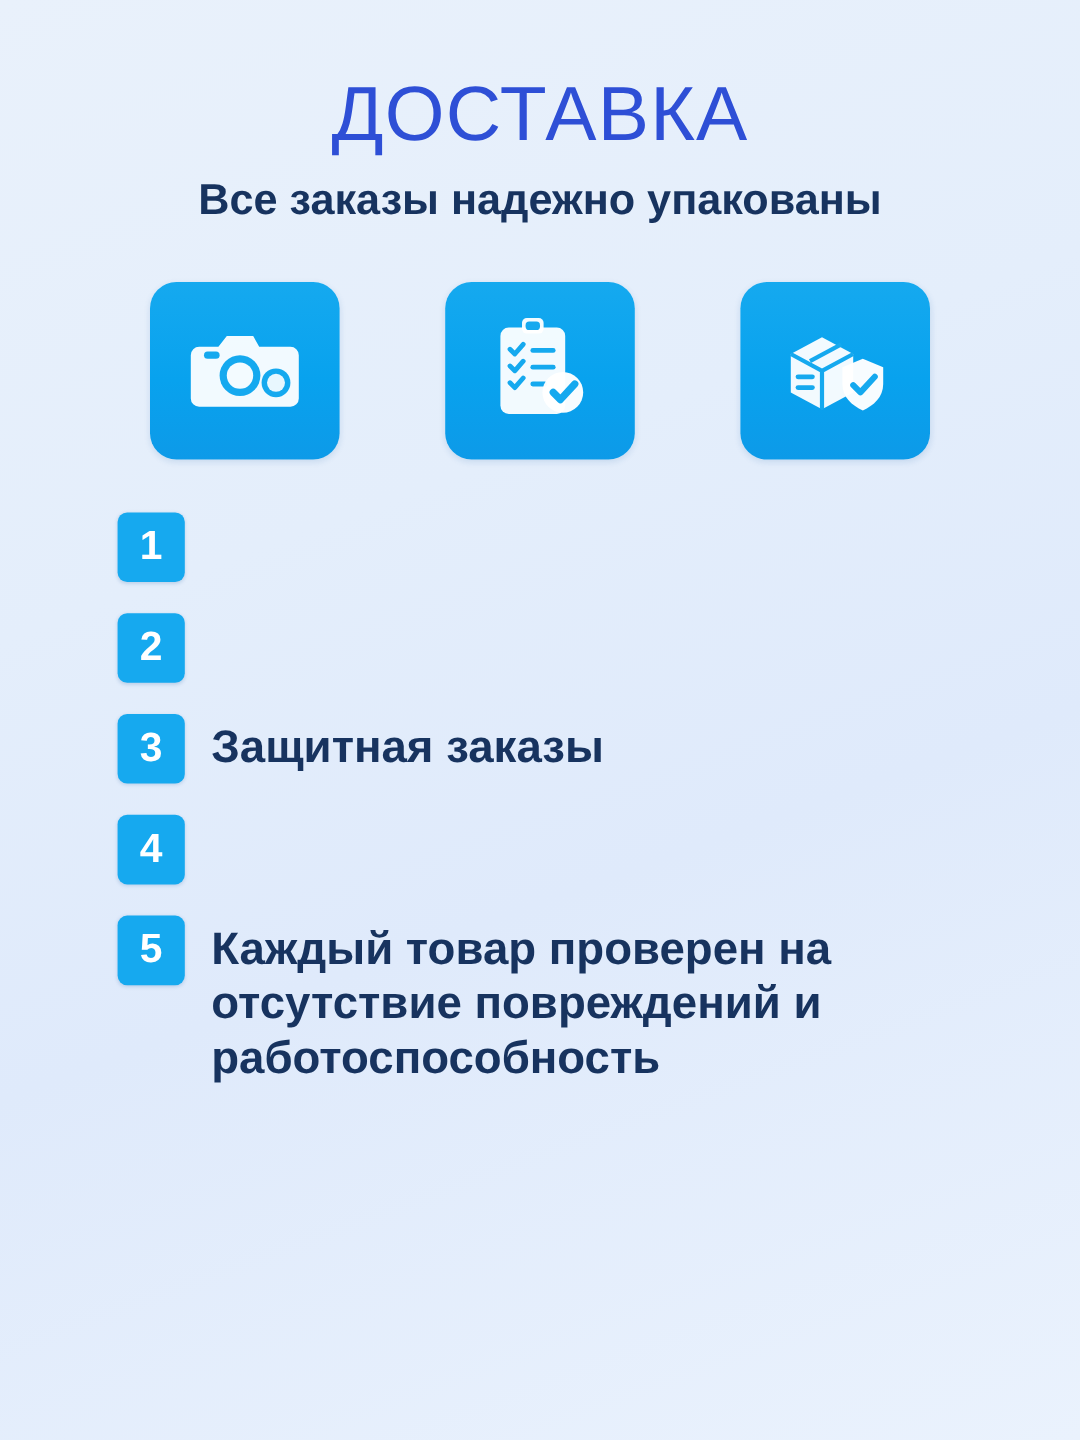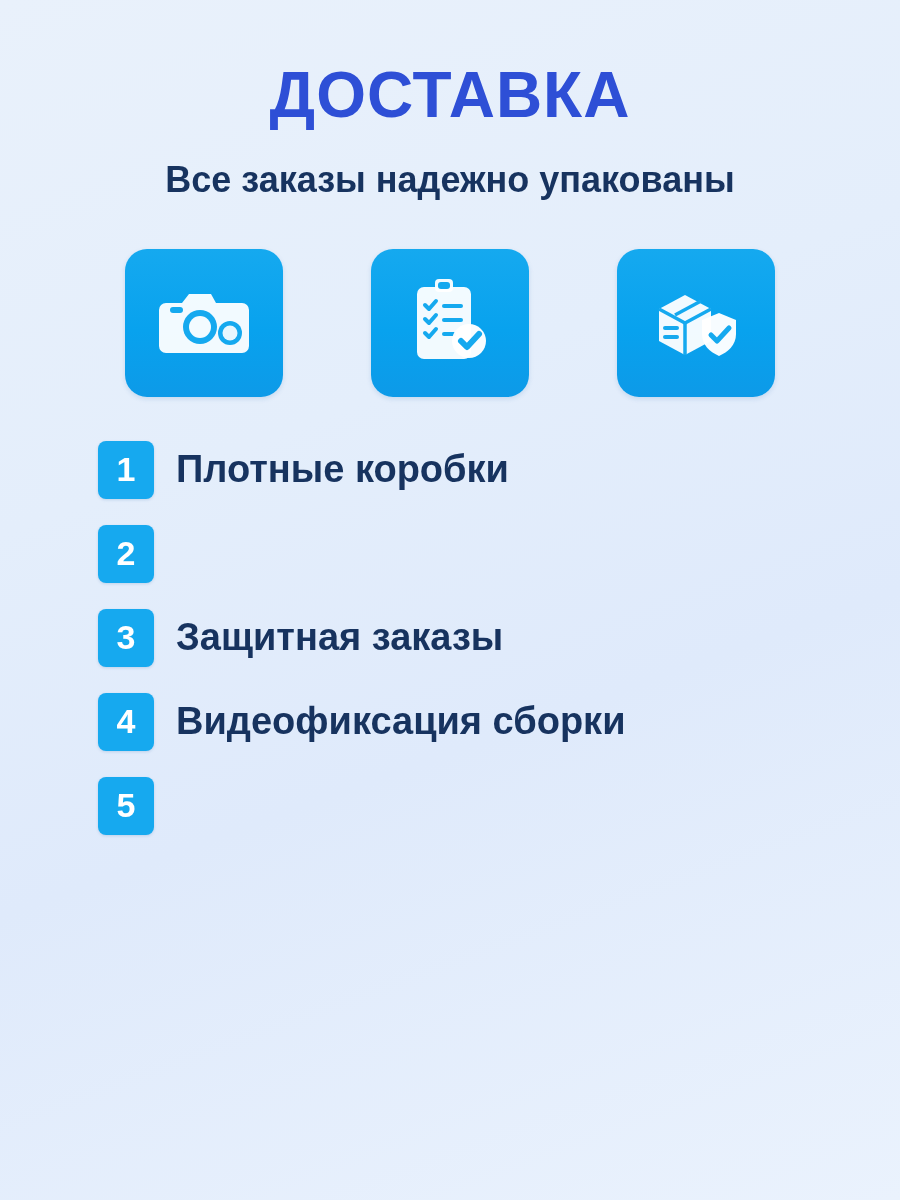--- a/index.html
+++ b/index.html
@@ -18,29 +18,29 @@
     width: 900px;
     height: 1200px;
     box-sizing: border-box;
     padding: 56px 40px 20px 40px;
     display: flex;
     flex-direction: column;
     align-items: center;
   }
   .title {
     font-size: 64px;
-    font-weight: bold;
+    font-weight: normal;
     letter-spacing: 1px;
     color: #2e4fd6;
     text-align: center;
     line-height: 1.05;
     margin: 6px 0 0 0;
   }
   .subtitle {
-    margin-top: 30px;
+    margin-top: 16px;
     font-size: 36px;
     font-weight: bold;
     color: #17335f;
     text-align: right;
     line-height: 1.15;
   }
   .icon-row {
     margin-top: 48px;
     display: flex;
     justify-content: center;
@@ -152,36 +152,35 @@
         </svg>
       </span>
     </div>
 
   </div>
 
   <div class="list">
 
     <div class="list-item">
       <div class="badge">1</div>
-      <div class="item-text">Плотные коробки</div>
     </div>
 
     <div class="list-item">
       <div class="badge">2</div>
     </div>
 
     <div class="list-item">
       <div class="badge">3</div>
       <div class="item-text">Защитная заказы</div>
     </div>
 
     <div class="list-item">
       <div class="badge">4</div>
-      <div class="item-text">Видеофиксация сборки</div>
     </div>
 
     <div class="list-item">
       <div class="badge">5</div>
+      <div class="item-text multiline">Каждый товар проверен на отсутствие повреждений и работоспособность</div>
     </div>
 
   </div>
 
 </div>
 
 </body></html>

